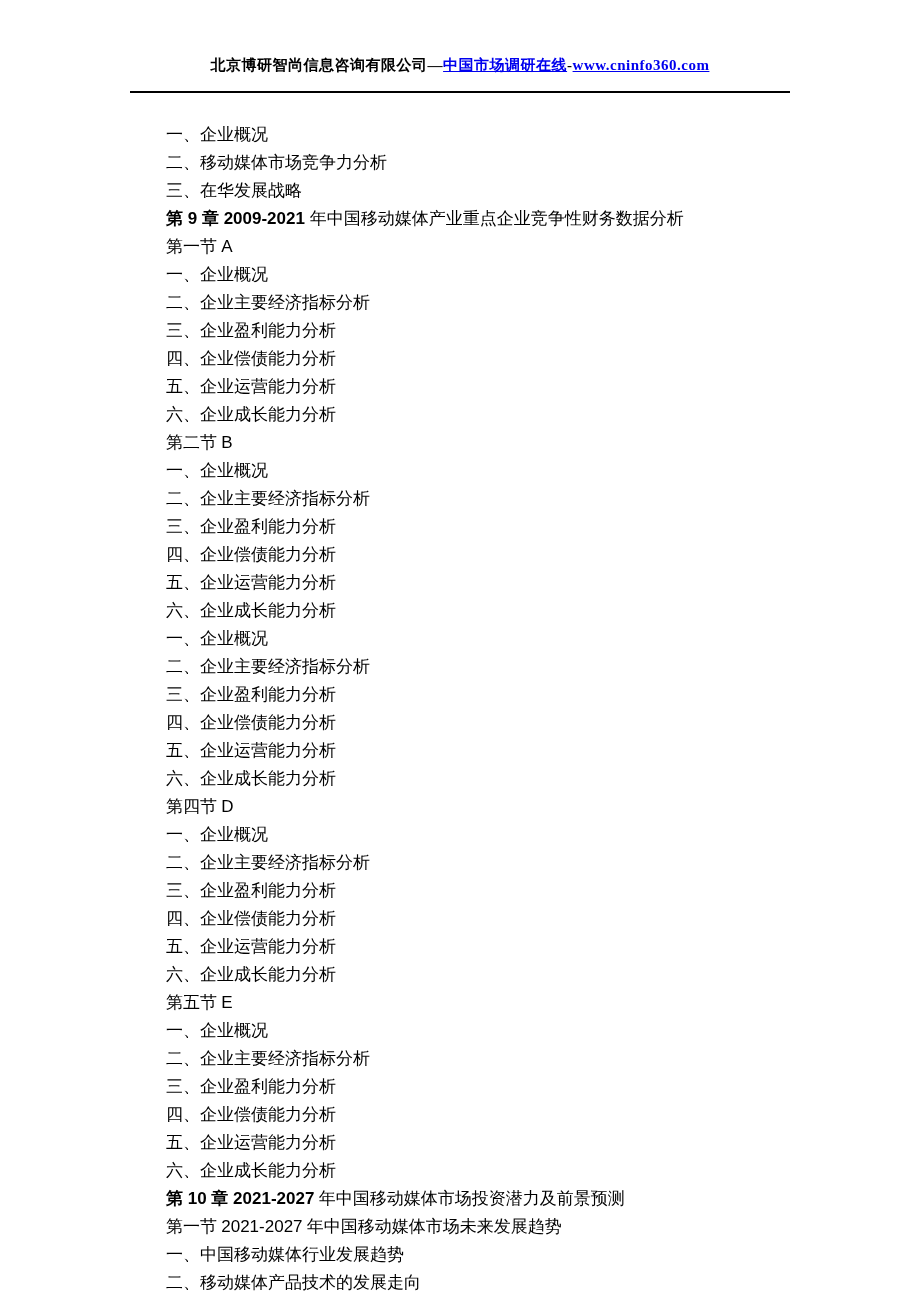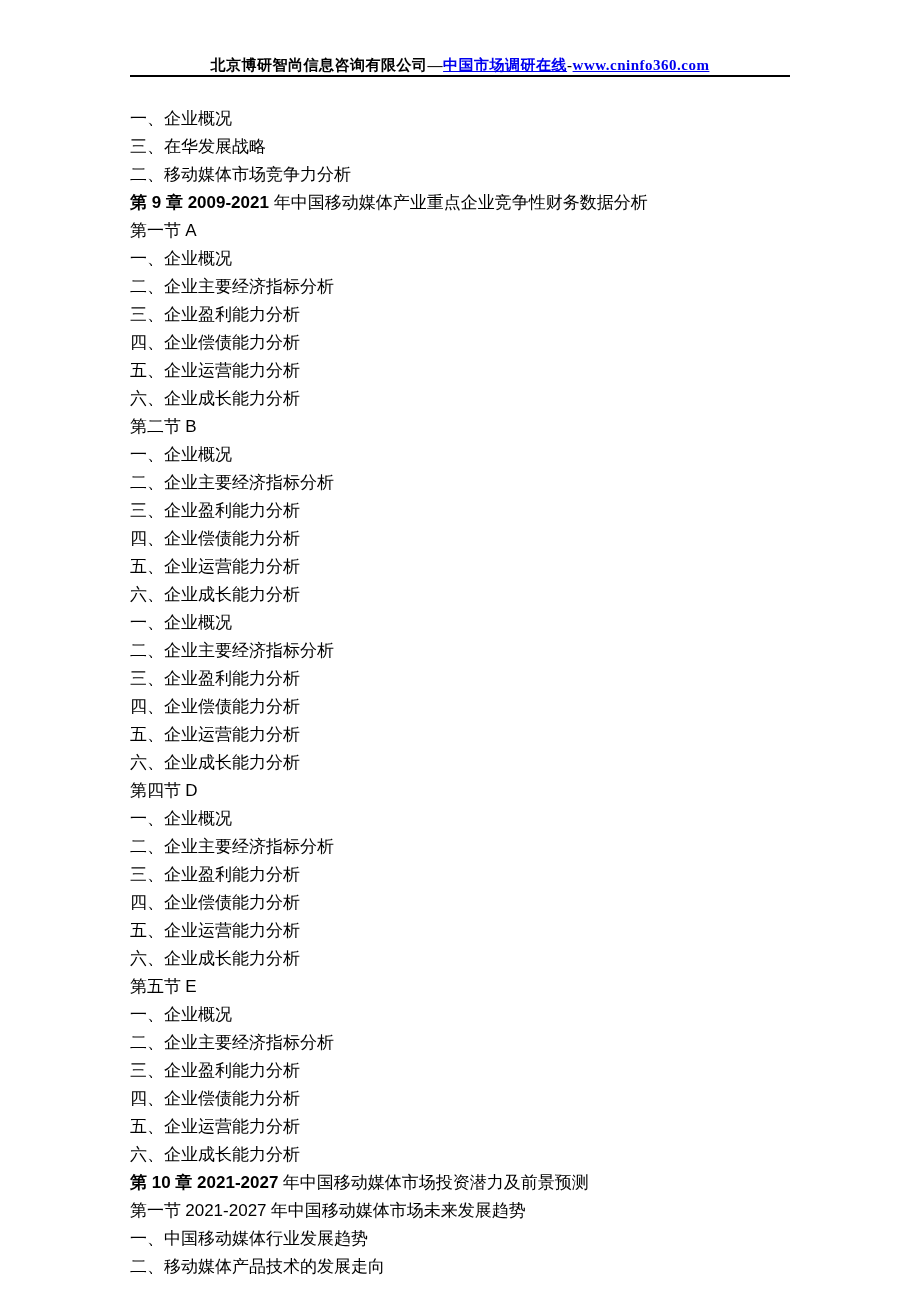--- a/index.html
+++ b/index.html
@@ -1,38 +1,38 @@
 <!DOCTYPE html>
 <html><head>
   <meta charset="utf-8">
   <style>
     * { margin: 0; padding: 0; box-sizing: border-box; }
     body { width: 920px; height: 1302px; background: #fff; font-family: "SimSun", "Microsoft YaHei", serif; position: relative; }
     .page { width: 920px; min-height: 1302px; padding: 56px 130px 40px 130px; position: relative; }
-    .header { text-align: center; font-size: 15px; font-weight: bold; color: #000; padding-bottom: 0; border-bottom: 2px solid #000; margin-bottom: 28px; letter-spacing: 0.5px; }
+    .header { text-align: center; font-size: 15px; font-weight: bold; color: #000; padding-bottom: 16px; border-bottom: 2px solid #000; margin-bottom: 28px; letter-spacing: 0.5px; }
     .header .link1 { color: #0000ee; text-decoration: underline; }
     .header .link2 { color: #0000ee; text-decoration: underline; }
     .content { font-size: 17px; line-height: 28px; color: #000; }
-    .line { white-space: nowrap; }
+    .line { white-space: nowrap; margin-left: 36px; }
     .bold-ch { font-weight: bold; }
     .bold-num { font-weight: bold; font-family: Arial, sans-serif; }
     .latin { font-family: Arial, sans-serif; }
   </style>
 </head>
 <body>
 
 <div class="page">
   <div class="header">
     <span>北京博研智尚信息咨询有限公司—</span><span class="link1">中国市场调研在线</span><span>-</span><span class="link2">www.cninfo360.com</span>
   </div>
 
   <div class="content">
     <div class="line">一、企业概况</div>
+    <div class="line">二、移动媒体市场竞争力分析</div>
     <div class="line">三、在华发展战略</div>
-    <div class="line">二、移动媒体市场竞争力分析</div>
 
     <div class="line"><span class="bold-ch">第</span><span class="bold-num"> 9 </span><span class="bold-ch"><span>章</span><span class="bold-num">  2009-2021 </span></span><span>年中国移动媒体产业重点企业竞争性财务数据分析</span></div>
 
     <div id="sections-root">
         <div class="line"><span>第一节   </span><span class="latin">A</span></div>
         <div class="line">一、企业概况</div>
         <div class="line">二、企业主要经济指标分析</div>
         <div class="line">三、企业盈利能力分析</div>
         <div class="line">四、企业偿债能力分析</div>
         <div class="line">五、企业运营能力分析</div>

